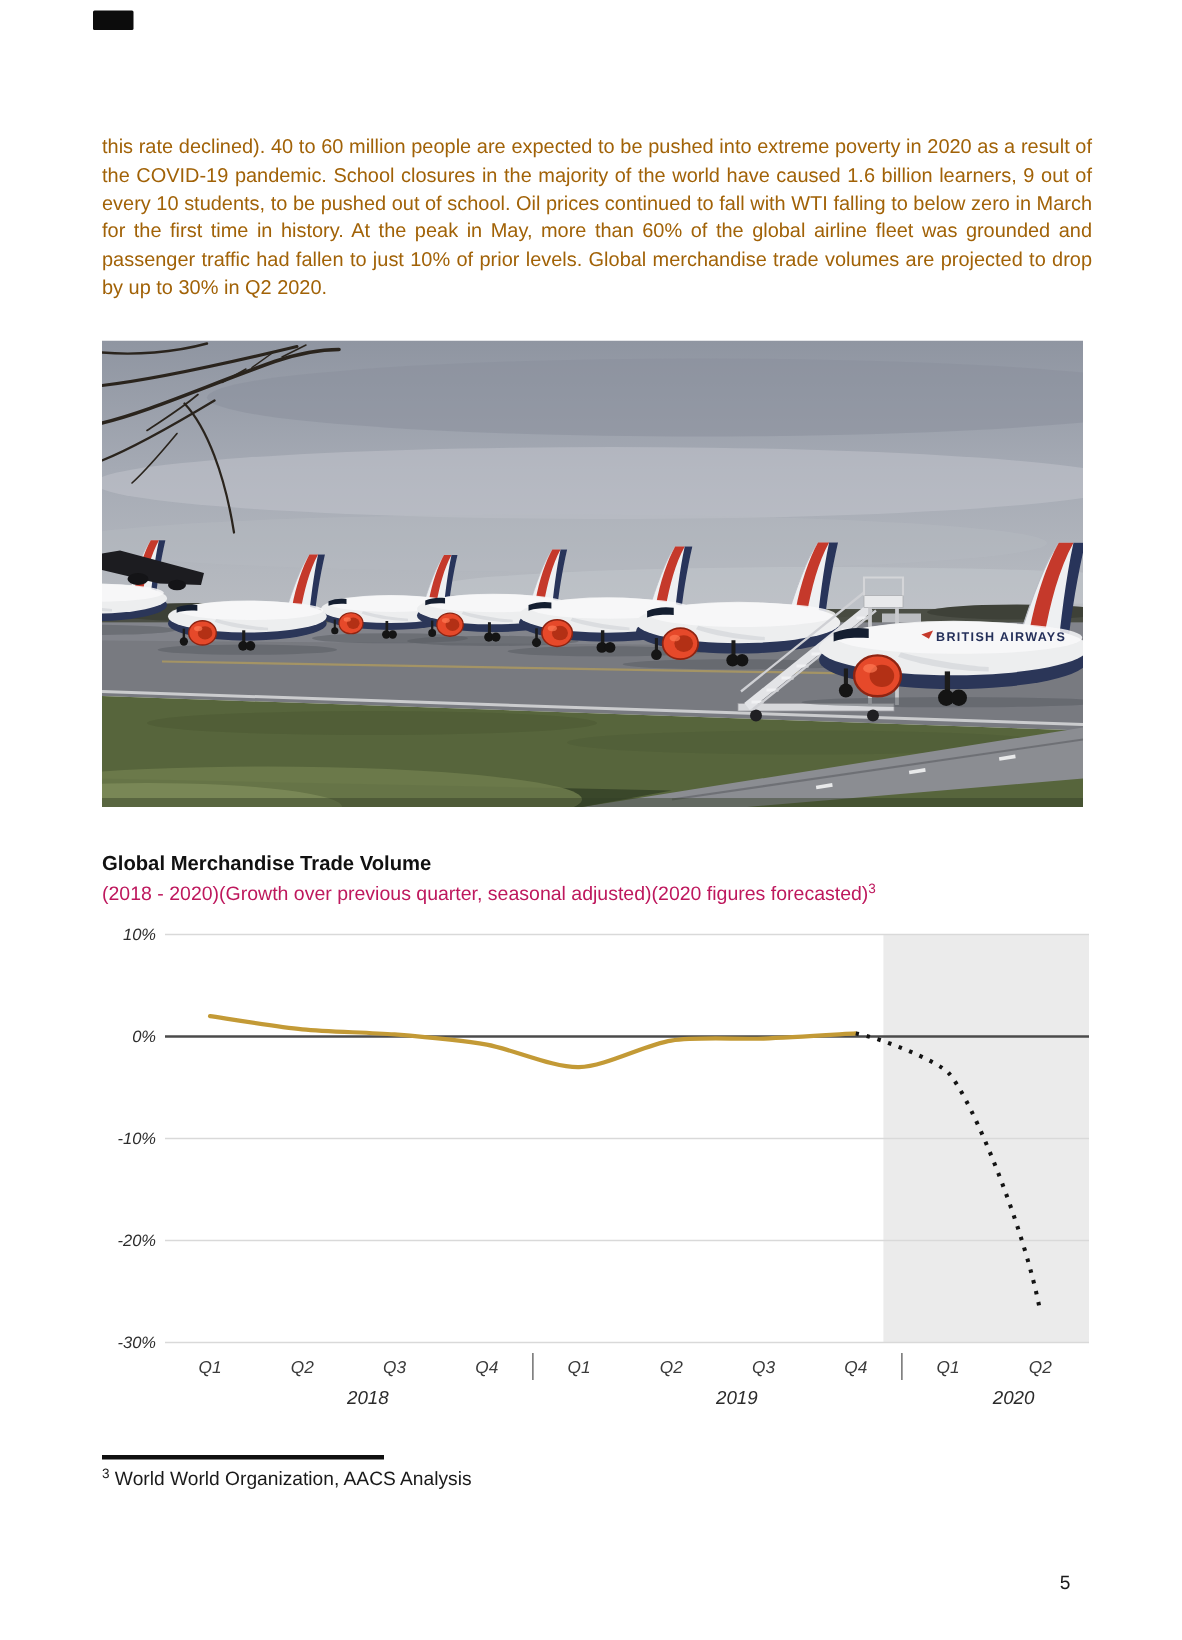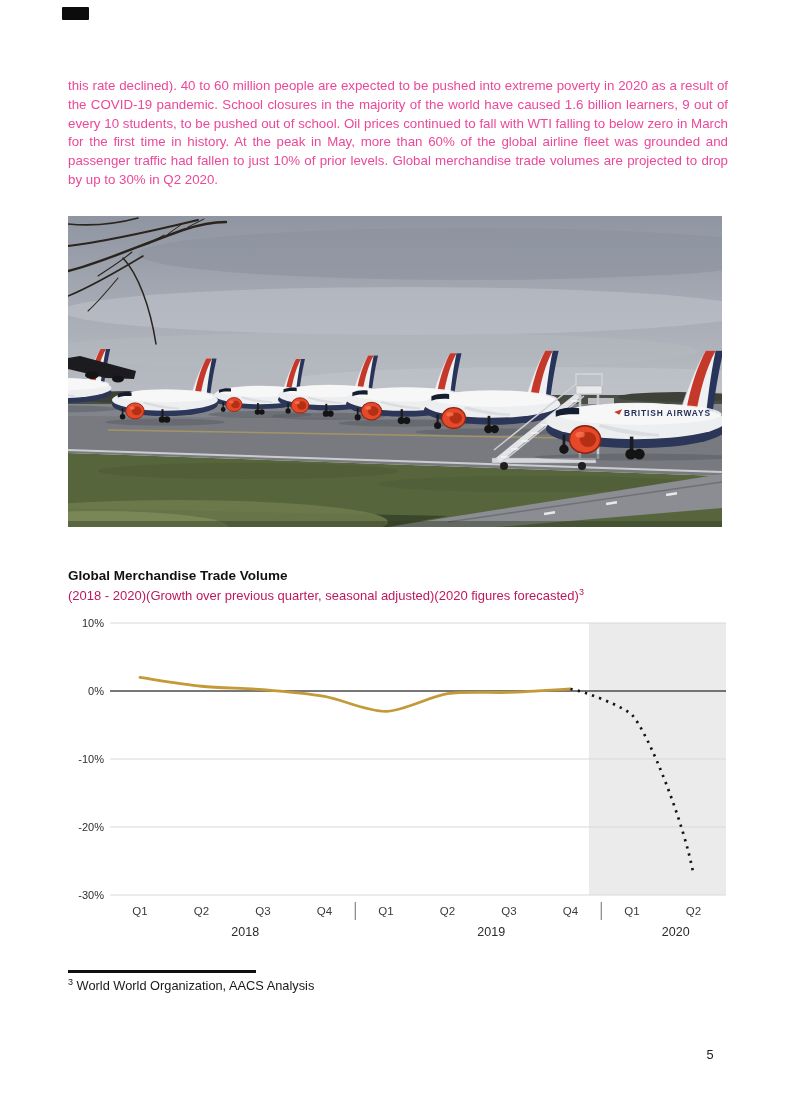--- a/index.html
+++ b/index.html
@@ -3,29 +3,29 @@
 <meta charset="utf-8">
 <style>
   html,body{margin:0;padding:0;}
   body{
     width:788px;height:1093px;background:#ffffff;position:relative;
     font-family:"Liberation Sans",sans-serif;color:#151515;overflow:hidden;
   }
   .abs{position:absolute;}
   .corner-mark{left:62px;top:7px;width:27px;height:13px;background:#0c0c0c;border-radius:1px;}
   .body-text{
-    left:68px;top:64px;width:660px;font-size:13.3px;line-height:18.7px;
-    text-align:justify;color:#ec4899;
+    left:68px;top:76px;width:660px;font-size:13.3px;line-height:18.7px;
+    text-align:justify;color:#a16207;
   }
-  .photo-wrap{left:68px;top:216px;width:654px;height:311px;}
+  .photo-wrap{left:68px;top:227px;width:654px;height:311px;}
   .photo-wrap svg{display:block;}
   .chart-title{left:68px;top:568px;width:660px;font-size:13.5px;font-weight:bold;color:#111;}
   .chart-subtitle{left:68px;top:587px;width:660px;font-size:13px;color:#be185d;}
   .chart-subtitle sup{font-size:9px;}
-  .chart-wrap{left:68px;top:614px;width:660px;height:334px;}
+  .chart-wrap{left:68px;top:614px;width:660px;height:334px;font-style:italic;}
   .ct{font-family:"Liberation Sans",sans-serif;}
   .yt{font-size:11px;fill:#2d2d2d;}
   .xt{font-size:11.5px;fill:#3a3a3a;}
   .yr{font-size:12.5px;fill:#2b2b2b;}
   .footnote-rule{left:68px;top:970px;width:188px;height:2.5px;background:#101010;}
   .footnote{left:68px;top:977px;width:500px;font-size:12.8px;color:#1a1a1a;}
   .footnote sup{font-size:9px;}
   .page-number{left:698px;top:1047px;width:24px;font-size:12.8px;color:#1a1a1a;text-align:center;}
 </style>
 </head>

